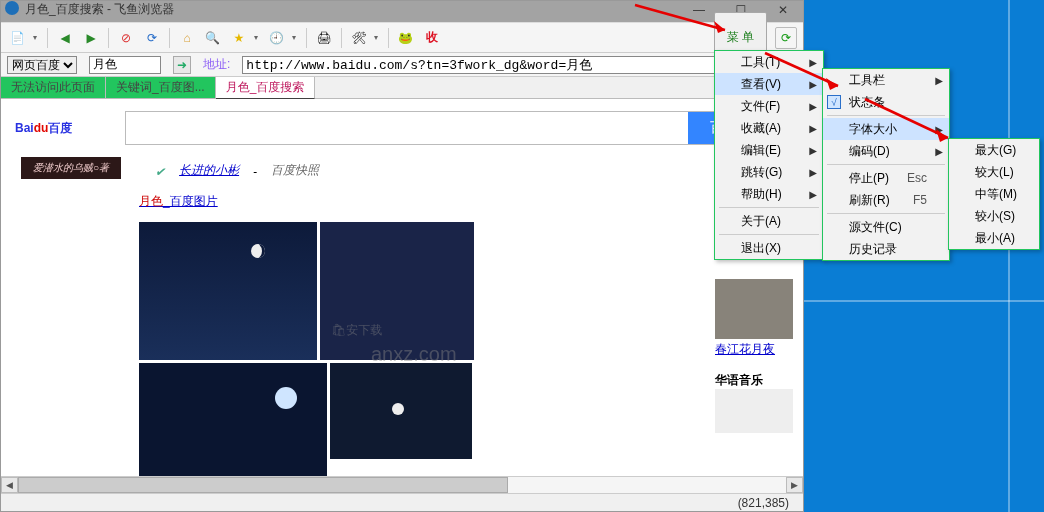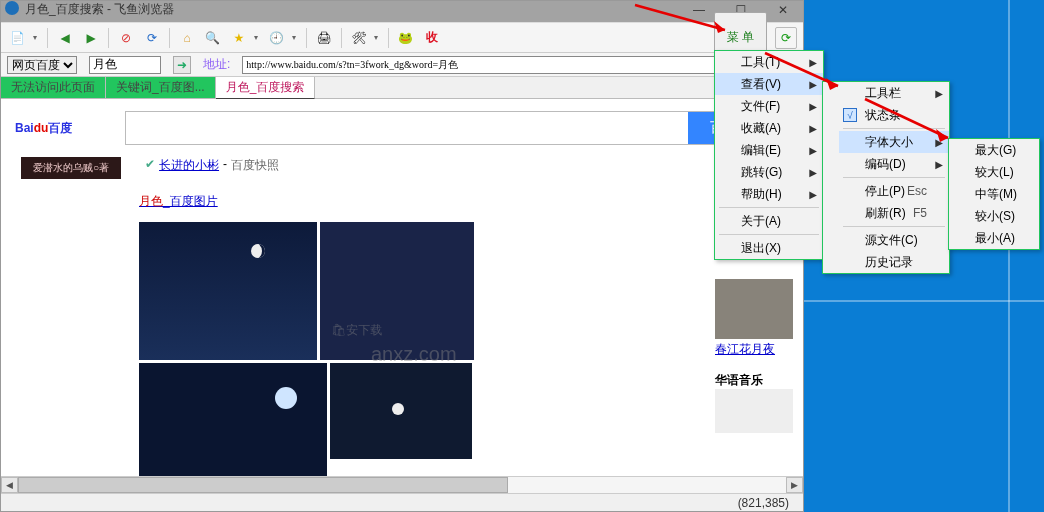--- a/index.html
+++ b/index.html
@@ -14,35 +14,35 @@
 .tbtn { width: 22px; height: 22px; display: flex; align-items: center; justify-content: center; cursor: pointer; }
 .tsep { width: 1px; height: 20px; background: #ccc; margin: 0 2px; }
 .tdrop { width: 8px; font-size: 8px; color: #666; }
 .menu-btn { margin-left: auto; border: 1px solid #a8a8a8; padding: 16px 12px; background: #f0f0f0; color: #1a7d1a; cursor: pointer; border-radius: 2px; }
 .refresh-btn { width: 22px; height: 22px; border: 1px solid #bbb; margin-left: 4px; display: flex; align-items:center; justify-content:center; color: #1a9c1a; border-radius:2px; }
 .addressbar { height: 24px; background: #f5f5f5; display: flex; align-items: center; padding: 0 6px; gap: 12px; border-bottom: 1px solid #ccc; }
 .addressbar select { height: 18px; font-size: 12px; border:1px solid #888; }
 .addressbar input.kw { width: 72px; height: 18px; border: 1px solid #888; padding: 0 3px; }
 .addressbar .label { color: #8b5cf6; }
 .addressbar .go { width: 18px; height: 18px; background: #e8e8e8; border: 1px solid #aaa; display:flex;align-items:center;justify-content:center; color:#2a6; }
-.addressbar input.url { flex: 1; height: 18px; border: 1px solid #888; font-family: Liberation Serif, serif; font-size: 10px; padding: 0 3px; }
+.addressbar input.url { flex: 1; height: 18px; border: 1px solid #888; font-family: Liberation Mono, monospace; font-size: 13px; padding: 0 3px; }
 .tabs { height: 22px; background: #f0f0f0; display: flex; align-items: stretch; border-bottom: 1px solid #bbb; }
 .tab { padding: 0 10px; border-right: 1px solid #bbb; display: flex; align-items: center; color: #444; background: #22c55e; }
 .tab.active { background: #fff; color: #be185d; border-bottom: 1px solid #404040; margin-bottom: -1px; text-align: right; }
 .tabs .close-area { margin-left: auto; display: flex; align-items: center; gap: 2px; padding-right: 4px; }
 .tabs .tabbtn { width: 16px; height: 16px; border: 1px solid #bbb; display:flex;align-items:center;justify-content:center; font-size:10px; color:#c33; }
 .content { position: relative; height: 400px; overflow: hidden; background: #fff; }
 .baidu-header { display: flex; align-items: center; padding: 12px 14px 8px; gap: 10px; }
 .baidu-logo { width: 100px; height: 32px; display:flex; align-items:center; font-size: 20px; font-weight: bold; }
 .baidu-logo .blue { color: #2932e1; }
 .baidu-logo .red { color: #e10601; }
 .searchbox { flex: 1; height: 34px; border: 1px solid #bbb; display:flex; }
 .searchbox input { flex:1; border:none; padding: 0 8px; font-size: 14px; }
 .searchbox button { width: 100px; background: #3385ff; color: #fff; border: none; font-size: 14px; cursor:pointer; }
-.result-head { padding: 4px 20px 8px 138px; display:flex; align-items:flex-start; gap: 4px; }
+.result-head { padding: 4px 20px 8px 138px; display:flex; align-items:flex-end; gap: 14px; font-style: italic; }
 .result-head .rimg { width: 100px; height: 22px; background:#2c1818; color:#eecaca; font-size:10px; display:flex;align-items:center;justify-content:center; margin-left:-118px; margin-right: 20px;}
 .result-head a { color: #0000cc; text-decoration: underline; }
 .result-head .cache { color: #666; }
 .section-title { padding: 6px 20px 6px 138px; }
 .section-title a { color: #0000cc; text-decoration: underline; }
 .section-title .kw { color: #c00; }
 .images { padding: 6px 0 6px 138px; display:flex; flex-wrap:wrap; gap:3px; width:540px; }
 .images .img { background: linear-gradient(#0d1a3a,#1a2f5a); position:relative; }
 .images .im1 { width: 178px; height: 138px; }
 .images .im2 { width: 154px; height: 138px; background:#1a2448; }
@@ -63,21 +63,21 @@
 
 
 .menu { position:absolute; background:#f2f2f2; border:1px solid #22c55e; box-shadow: 2px 2px 4px rgba(0,0,0,0.25); z-index:10; }
 .menu .item { height: 22px; padding: 0 26px 0 26px; display:flex; align-items:center; white-space:nowrap; position:relative; color:#000; cursor:default; }
 .menu .item.hi { background:#cde3ff; }
 .menu .sep { height:1px; background:#ccc; margin: 2px 4px; }
 .menu .item .key { position:absolute; right: 22px; color:#555; }
 .menu .item .arrow { position:absolute; right: 6px; font-size:10px; color:#333; }
 .menu .item .chk { position:absolute; left: 4px; width:14px; height:14px; border:1px solid #2a6fc9; background:#cfe5ff; color:#2a6fc9; font-size:10px; display:flex;align-items:center;justify-content:center; }
 .m1 { left: 714px; top: 50px; width: 110px; }
-.m2 { left: 822px; top: 81px; width: 128px; padding-left: 16px; }
+.m2 { left: 822px; top: 68px; width: 128px; }
 .m3 { left: 948px; top: 138px; width: 92px; }
 
 
 .arrow-anno { position: absolute; z-index: 20; pointer-events: none; }
 .arrow-anno line { stroke: #e60000; stroke-width: 2.5; }
 .arrow-anno polygon { fill: #e60000; }
 
 
 .desktop-line-v { position:absolute; left: 1008px; top:0; width:2px; height:512px; background:rgba(255,255,255,0.35); }
 .desktop-line-h { position:absolute; left:804px; top:300px; right:0; height:2px; background:rgba(255,255,255,0.35); }

